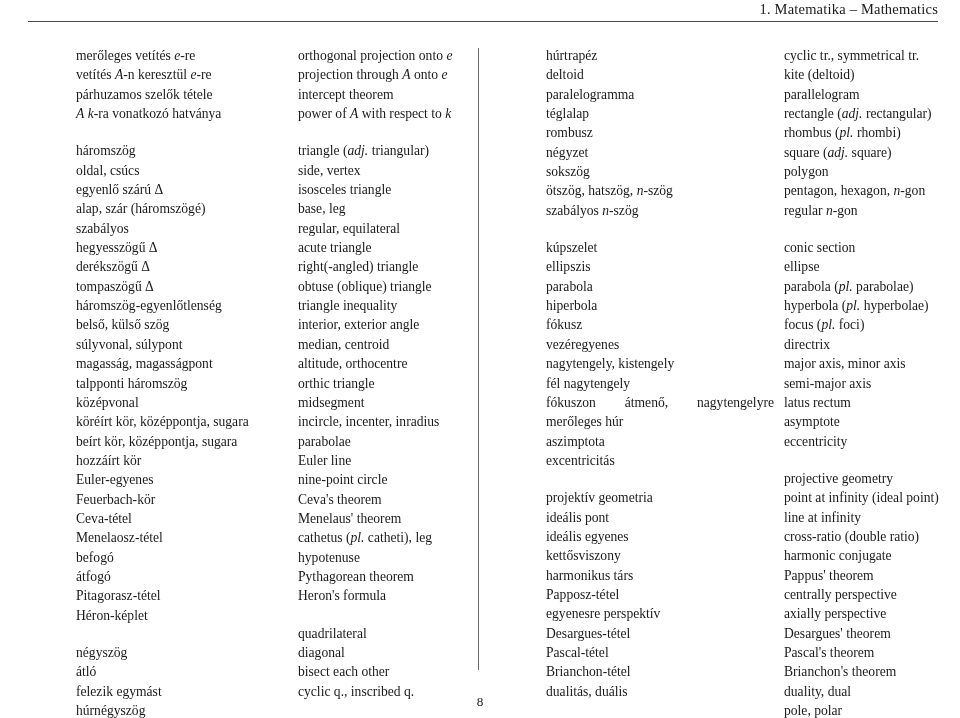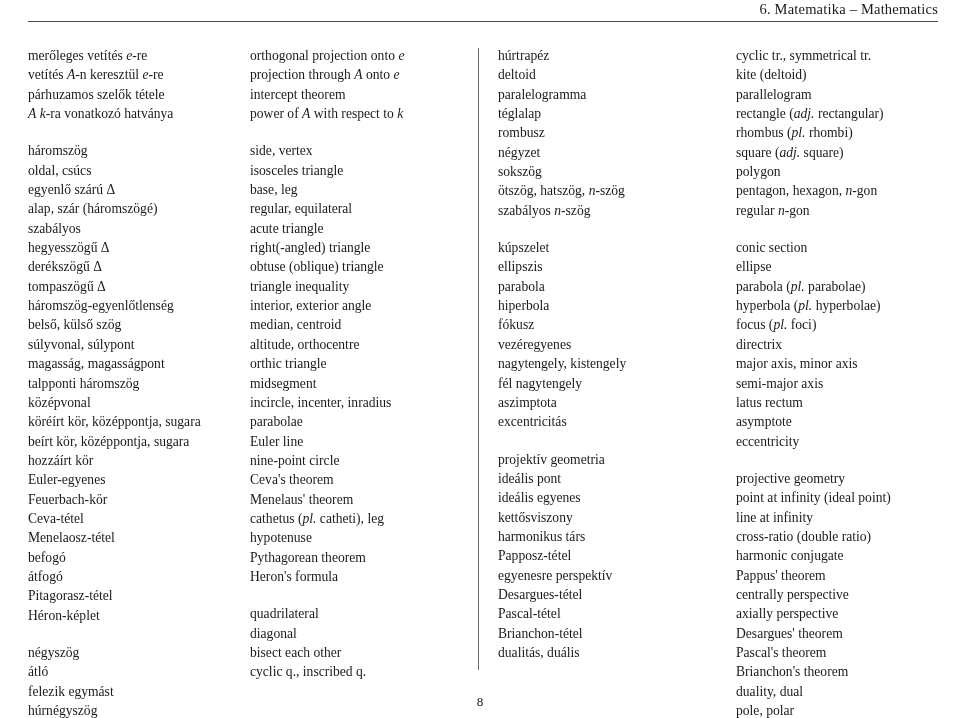--- a/index.html
+++ b/index.html
@@ -47,20 +47,21 @@
     top: 46px;
     left: 28px;
     right: 22px;
     bottom: 40px;
   }
 
   .half {
     position: absolute;
     top: 0;
     bottom: 0;
+    margin-left: 48px;
   }
   .half.left  { left: 0px;   width: 448px; }
   .half.right { left: 470px; width: 468px; }
 
   
   #gutter-rule {
     position: absolute;
     left: 450px;
     top: 2px;
     width: 1px;
@@ -103,21 +104,21 @@
     bottom: 8px;
     text-align: center;
     font-size: 13.2px;
     color: #1a1a1a;
   }
 </style>
 </head>
 <body>
 
 <div id="page-header">
-  <span class="head-title">6. Matematika – Mathematics</span>
+  <span class="head-title">1. Matematika – Mathematics</span>
   <div class="head-rule"></div>
 </div>
 
 <div id="page-body">
 
   <div id="gutter-rule"></div>
 
   <div class="half left">
     <div class="col hu">
         <div class="group">
@@ -161,20 +162,21 @@
         </div>
       </div>
     <div class="col en">
         <div class="group">
           <div class="entry">orthogonal projection onto <i>e</i></div>
           <div class="entry justify">projection through <i>A</i> onto <i>e</i></div>
           <div class="entry">intercept theorem</div>
           <div class="entry justify">power of <i>A</i> with respect to <i>k</i></div>
         </div>
         <div class="group">
+          <div class="entry">triangle (<i>adj.</i> triangular)</div>
           <div class="entry">side, vertex</div>
           <div class="entry">isosceles triangle</div>
           <div class="entry">base, leg</div>
           <div class="entry">regular, equilateral</div>
           <div class="entry">acute triangle</div>
           <div class="entry">right(-angled) triangle</div>
           <div class="entry">obtuse (oblique) triangle</div>
           <div class="entry">triangle inequality</div>
           <div class="entry">interior, exterior angle</div>
           <div class="entry">median, centroid</div>
@@ -216,20 +218,21 @@
         </div>
         <div class="group">
           <div class="entry">kúpszelet</div>
           <div class="entry">ellipszis</div>
           <div class="entry">parabola</div>
           <div class="entry">hiperbola</div>
           <div class="entry">fókusz</div>
           <div class="entry">vezéregyenes</div>
           <div class="entry">nagytengely, kistengely</div>
           <div class="entry">fél nagytengely</div>
+          <div class="entry justify">fókuszon átmenő, nagytengelyre merőleges húr</div>
           <div class="entry">aszimptota</div>
           <div class="entry">excentricitás</div>
         </div>
         <div class="group">
           <div class="entry">projektív geometria</div>
           <div class="entry">ideális pont</div>
           <div class="entry">ideális egyenes</div>
           <div class="entry">kettősviszony</div>
           <div class="entry">harmonikus társ</div>
           <div class="entry">Papposz-tétel</div>

